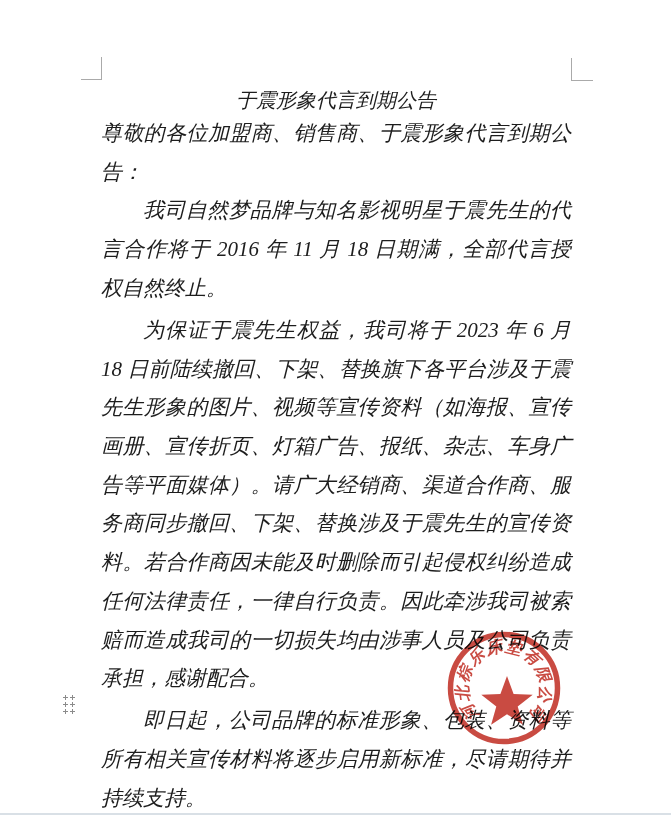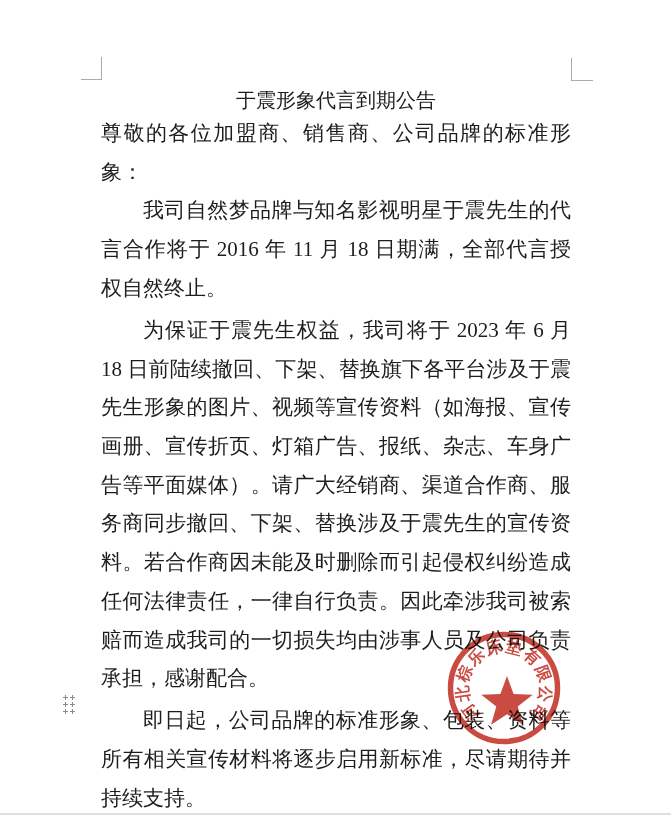--- a/index.html
+++ b/index.html
@@ -4,20 +4,21 @@
 <style>
   html, body { margin: 0; padding: 0; background: #ffffff; }
   .page {
     position: relative;
     width: 671px;
     height: 818px;
     background: #ffffff;
     overflow: hidden;
     font-family: "Liberation Serif", "DejaVu Serif", serif;
     color: #1d1d1d;
+    font-style: italic;
   }
 
   
   .mark { position: absolute; }
   .mark-tl {
     left: 81px; top: 57px; width: 20px; height: 22px;
     border-right: 1px solid #aaaaaa;
     border-bottom: 1px solid #aaaaaa;
   }
   .mark-tr {
@@ -89,21 +90,21 @@
 </head>
 <body>
 
 <div class="page">
 
   <div class="mark mark-tl"></div>
   <div class="mark mark-tr"></div>
 
   <div class="doc">
     <h1 class="title">于震形象代言到期公告</h1>
-    <p class="salutation">尊敬的各位加盟商、销售商、公司品牌的标准形象：</p>
+    <p class="salutation">尊敬的各位加盟商、销售商、于震形象代言到期公告：</p>
     <p class="indent">我司自然梦品牌与知名影视明星于震先生的代言合作将于 2016 年 11 月 18 日期满，全部代言授权自然终止。</p>
     <p class="indent">为保证于震先生权益，我司将于 2023 年 6 月 18 日前陆续撤回、下架、替换旗下各平台涉及于震先生形象的图片、视频等宣传资料（如海报、宣传画册、宣传折页、灯箱广告、报纸、杂志、车身广告等平面媒体）。请广大经销商、渠道合作商、服务商同步撤回、下架、替换涉及于震先生的宣传资料。若合作商因未能及时删除而引起侵权纠纷造成任何法律责任，一律自行负责。因此牵涉我司被索赔而造成我司的一切损失均由涉事人员及公司负责承担，感谢配合。</p>
     <p class="indent">即日起，公司品牌的标准形象、包装、资料等所有相关宣传材料将逐步启用新标准，尽请期待并持续支持。</p>
 
   </div>
 
   <svg class="seal" id="seal-svg" viewBox="0 0 152 152">
     <circle cx="76" cy="76" r="53.5" fill="none" stroke-width="5.5" stroke="#c53b32"></circle>
     <path transform="translate(79,91)" d="M0,-27 L6.6,-9.1 L25.7,-8.3 L10.7,3.5 L15.9,21.8 L0,11.2 L-15.9,21.8 L-10.7,3.5 L-25.7,-8.3 L-6.6,-9.1 Z" fill="#c53b32"></path>
     <g id="seal-arc">

